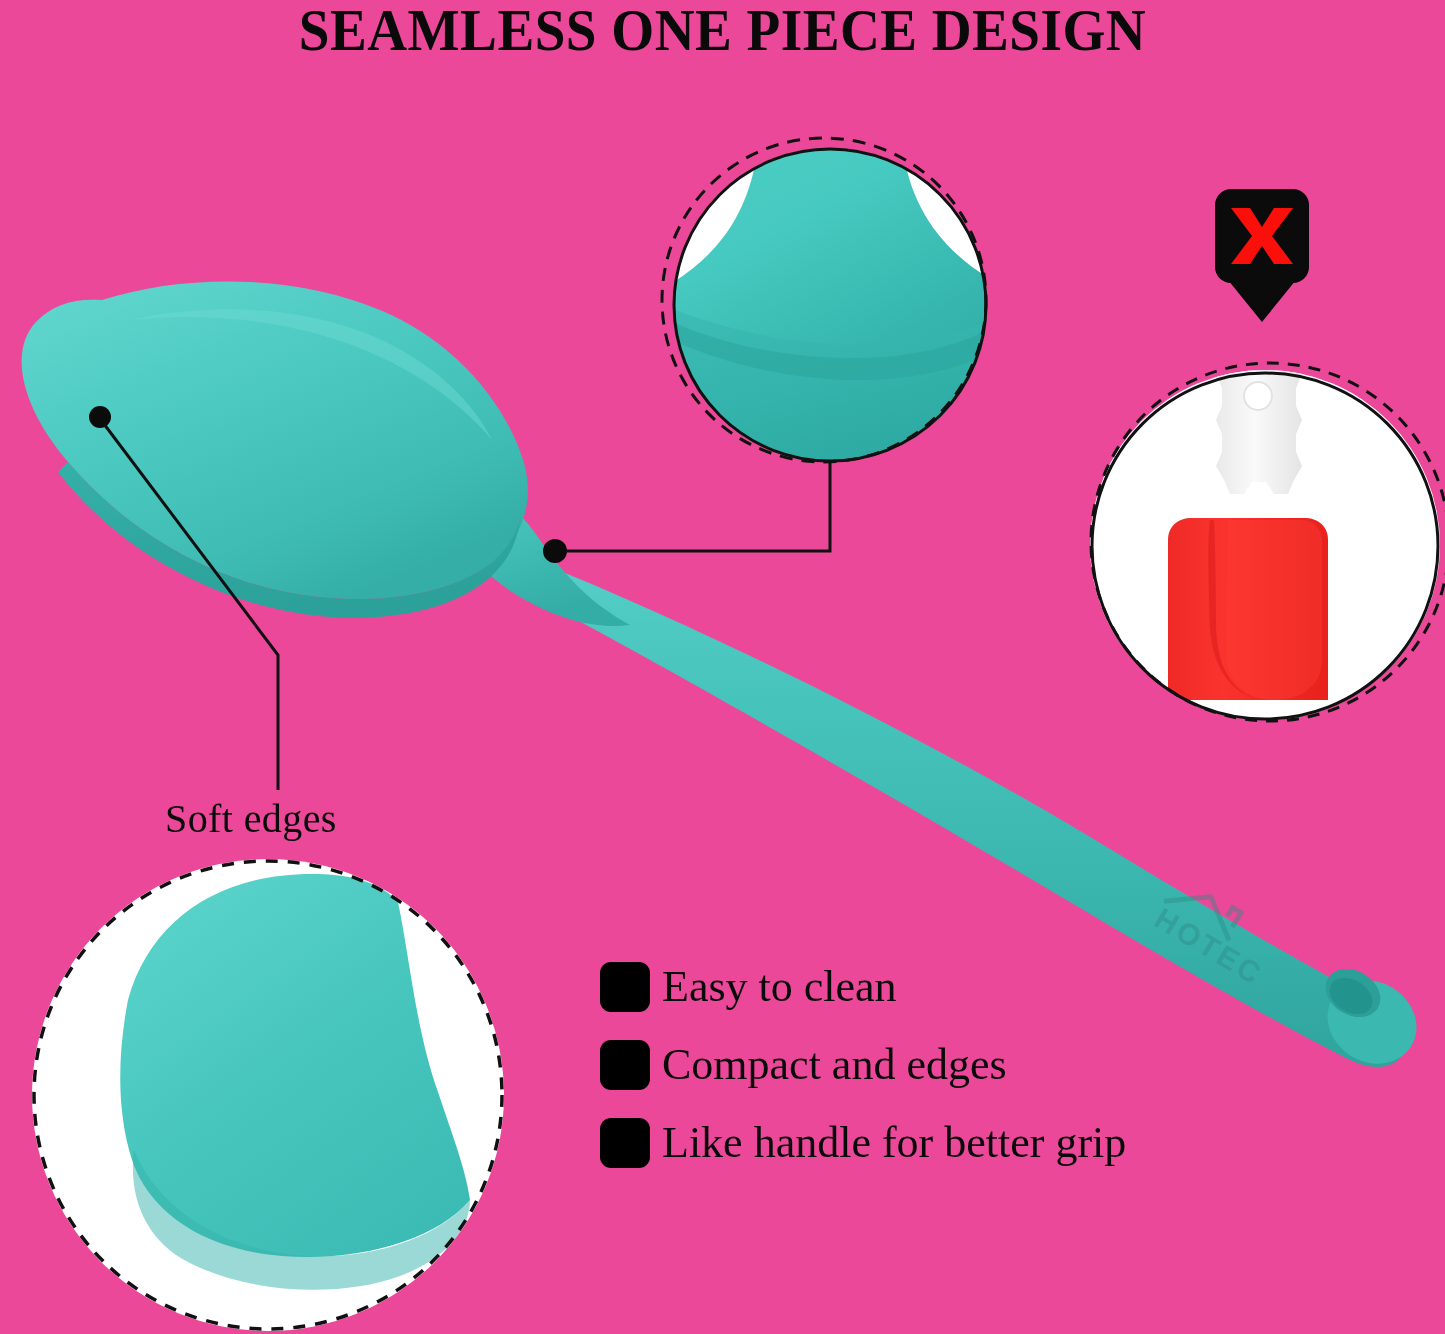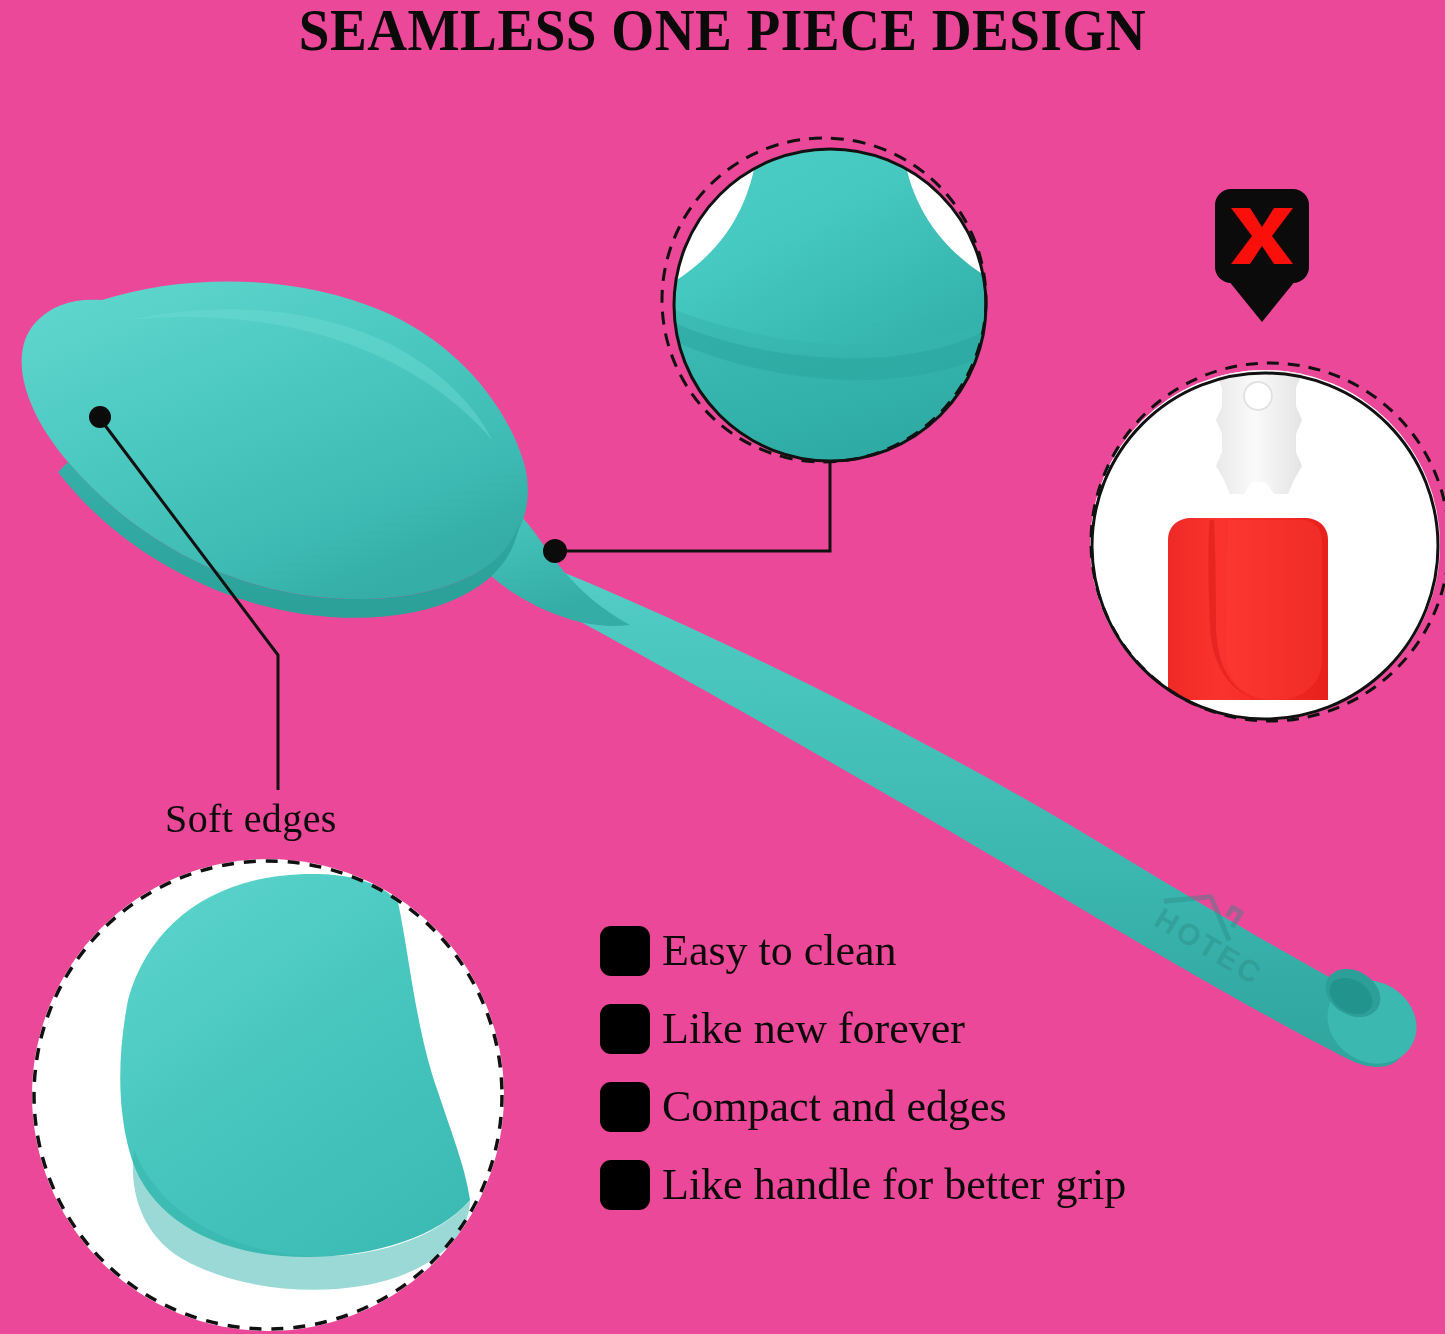--- a/index.html
+++ b/index.html
@@ -53,21 +53,21 @@
     font-size: 40px;
     color: #0b0b0b;
     letter-spacing: 0.4px;
     white-space: nowrap;
   }
 
   
   #feature-list {
     position: absolute;
     left: 600px;
-    top: 912px;
+    top: 948px;
     width: 700px;
     text-align: right;
   }
   .feature-row {
     display: flex;
     align-items: center;
     height: 78px;
   }
   .feature-bullet {
     width: 50px;
@@ -312,24 +312,20 @@
 
   <div id="soft-edges-label">Soft edges</div>
 
   <div id="feature-list">
     <div class="feature-row">
       <div class="feature-bullet"></div>
       <div class="feature-text">Easy to clean</div>
     </div>
     <div class="feature-row">
       <div class="feature-bullet"></div>
-      <div class="feature-text">Like new forever</div>
-    </div>
-    <div class="feature-row">
-      <div class="feature-bullet"></div>
       <div class="feature-text">Compact and edges</div>
     </div>
     <div class="feature-row">
       <div class="feature-bullet"></div>
       <div class="feature-text">Like handle for better grip</div>
     </div>
   </div>
 
 </div>
 

